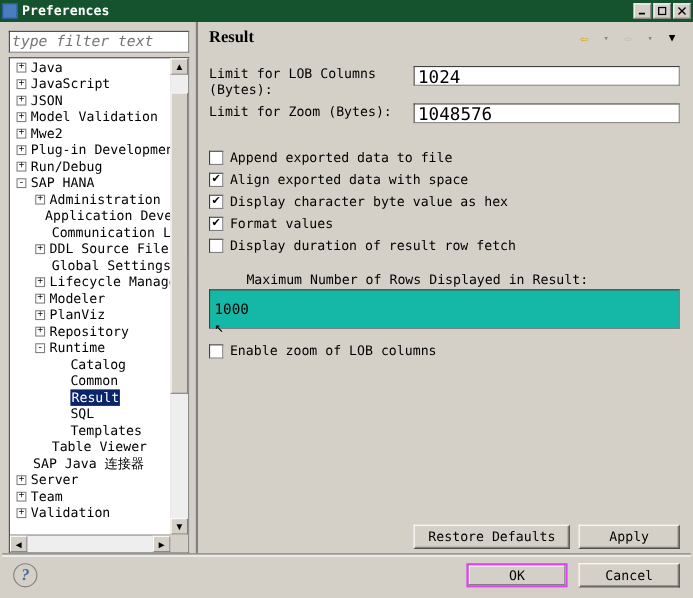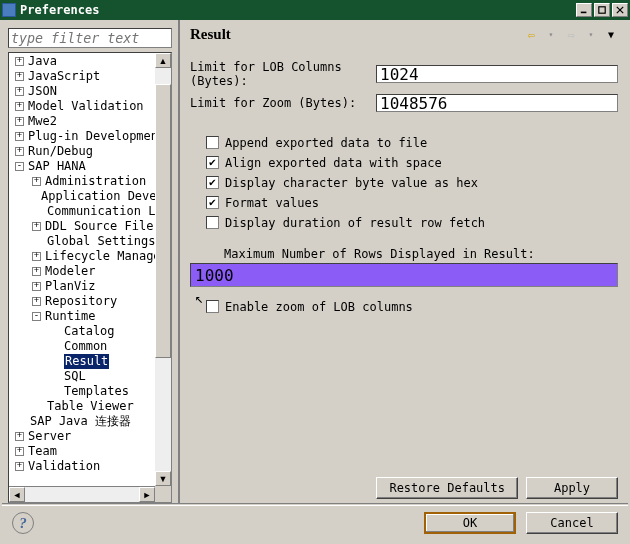--- a/index.html
+++ b/index.html
@@ -130,67 +130,67 @@
     flex-direction: column;
     padding: 6px 10px 4px 10px;
   }
   .header-row {
     display: flex; justify-content: space-between; align-items: center;
     border-bottom: 0px;
   }
   .page-title { font-size: 15px; font-weight: bold; font-family: "SimSun","宋体",serif; }
   .toolbar-icons { display: flex; gap: 6px; align-items: center; }
   .toolbar-icons span { width:14px; height:14px; display:flex; align-items:center; justify-content:center;}
-  .formrow { display: flex; align-items: center; margin: 3px 0; font-family: monospace;}
+  .formrow { display: flex; margin: 3px 0; font-family: monospace;}
   .formrow .flabel { width: 186px; }
   .finput {
     flex: 1;
     background: #fff;
     border: 1px solid #808080;
     border-top-color:#404040; border-left-color:#404040;
     height: 18px;
     padding: 1px 3px;
     font-family: monospace; font-size:16px;
   }
-  .checkbox-row { display:flex; margin: 3px 16px; font-family: monospace; }
+  .checkbox-row { display:flex; align-items:center; margin: 3px 0; font-family: monospace; }
   .chk {
     width: 13px; height: 13px;
     background: #fff;
     border: 1px solid #808080;
     border-top-color:#404040; border-left-color:#404040;
     margin-right: 6px;
     display:flex; align-items:center; justify-content:center;
   }
   .chk.checked::after{ content:"✔"; font-size:10px; line-height:10px; color:#000; font-family:Arial;}
   .full-input{
     width: 100%;
-    background:#8b5cf6;
+    background:#14b8a6;
     border:1px solid #808080;
     border-top-color:#404040; border-left-color:#404040;
-    height: 24px; padding: 2px 4px;
-    font-family: monospace; font-size:16px;
+    height: 36px; padding: 2px 4px;
+    font-family: monospace; font-size:13px;
     margin-top: 2px;
   }
   .note { margin-top: 6px; font-family: monospace;}
   
   .btn-row { display: flex; justify-content: flex-end; gap: 8px; margin-top: auto; padding-top:6px; }
   .btn {
     min-width: 92px;
     height: 22px;
     background: #d4d0c8;
     border: 1px solid #404040;
     border-top-color:#fff; border-left-color:#fff;
     box-shadow: inset -1px -1px 0 #808080;
     font-family: "SimSun",monospace;
     font-size: 12px;
     display:flex; align-items:center; justify-content:center;
     cursor:pointer;
     padding: 0 12px;
   }
-  .btn.default { border: 2px solid #a16207; box-shadow: inset -1px -1px 0 #808080, inset 1px 1px 0 #fff;}
+  .btn.default { border: 2px solid #d946ef; box-shadow: inset -1px -1px 0 #808080, inset 1px 1px 0 #fff;}
   
   .footer {
     display:flex; justify-content:space-between; align-items:center;
     padding: 8px 10px 8px 10px;
     border-top: 1px solid #808080;
     position:relative;
   }
   .footer::before{content:"";position:absolute;top:1px;left:0;right:0;height:1px;background:#fff;}
   .help-btn {
     width: 22px; height: 22px;

